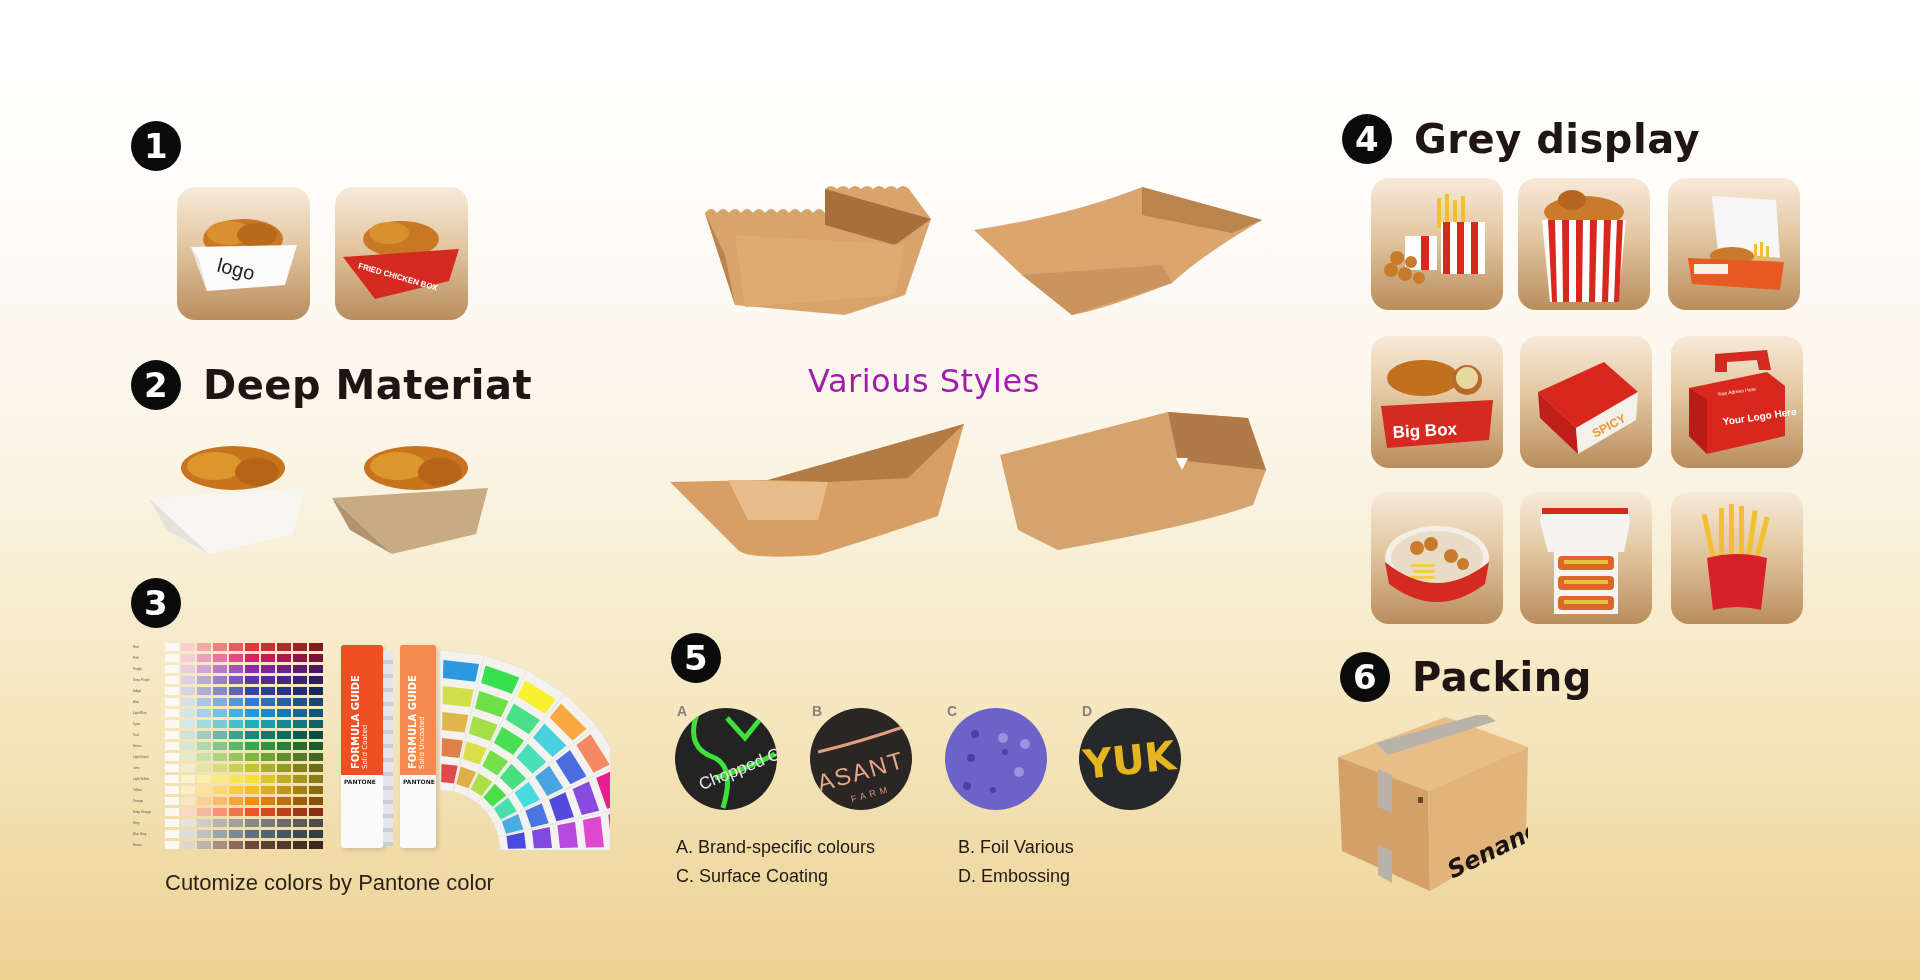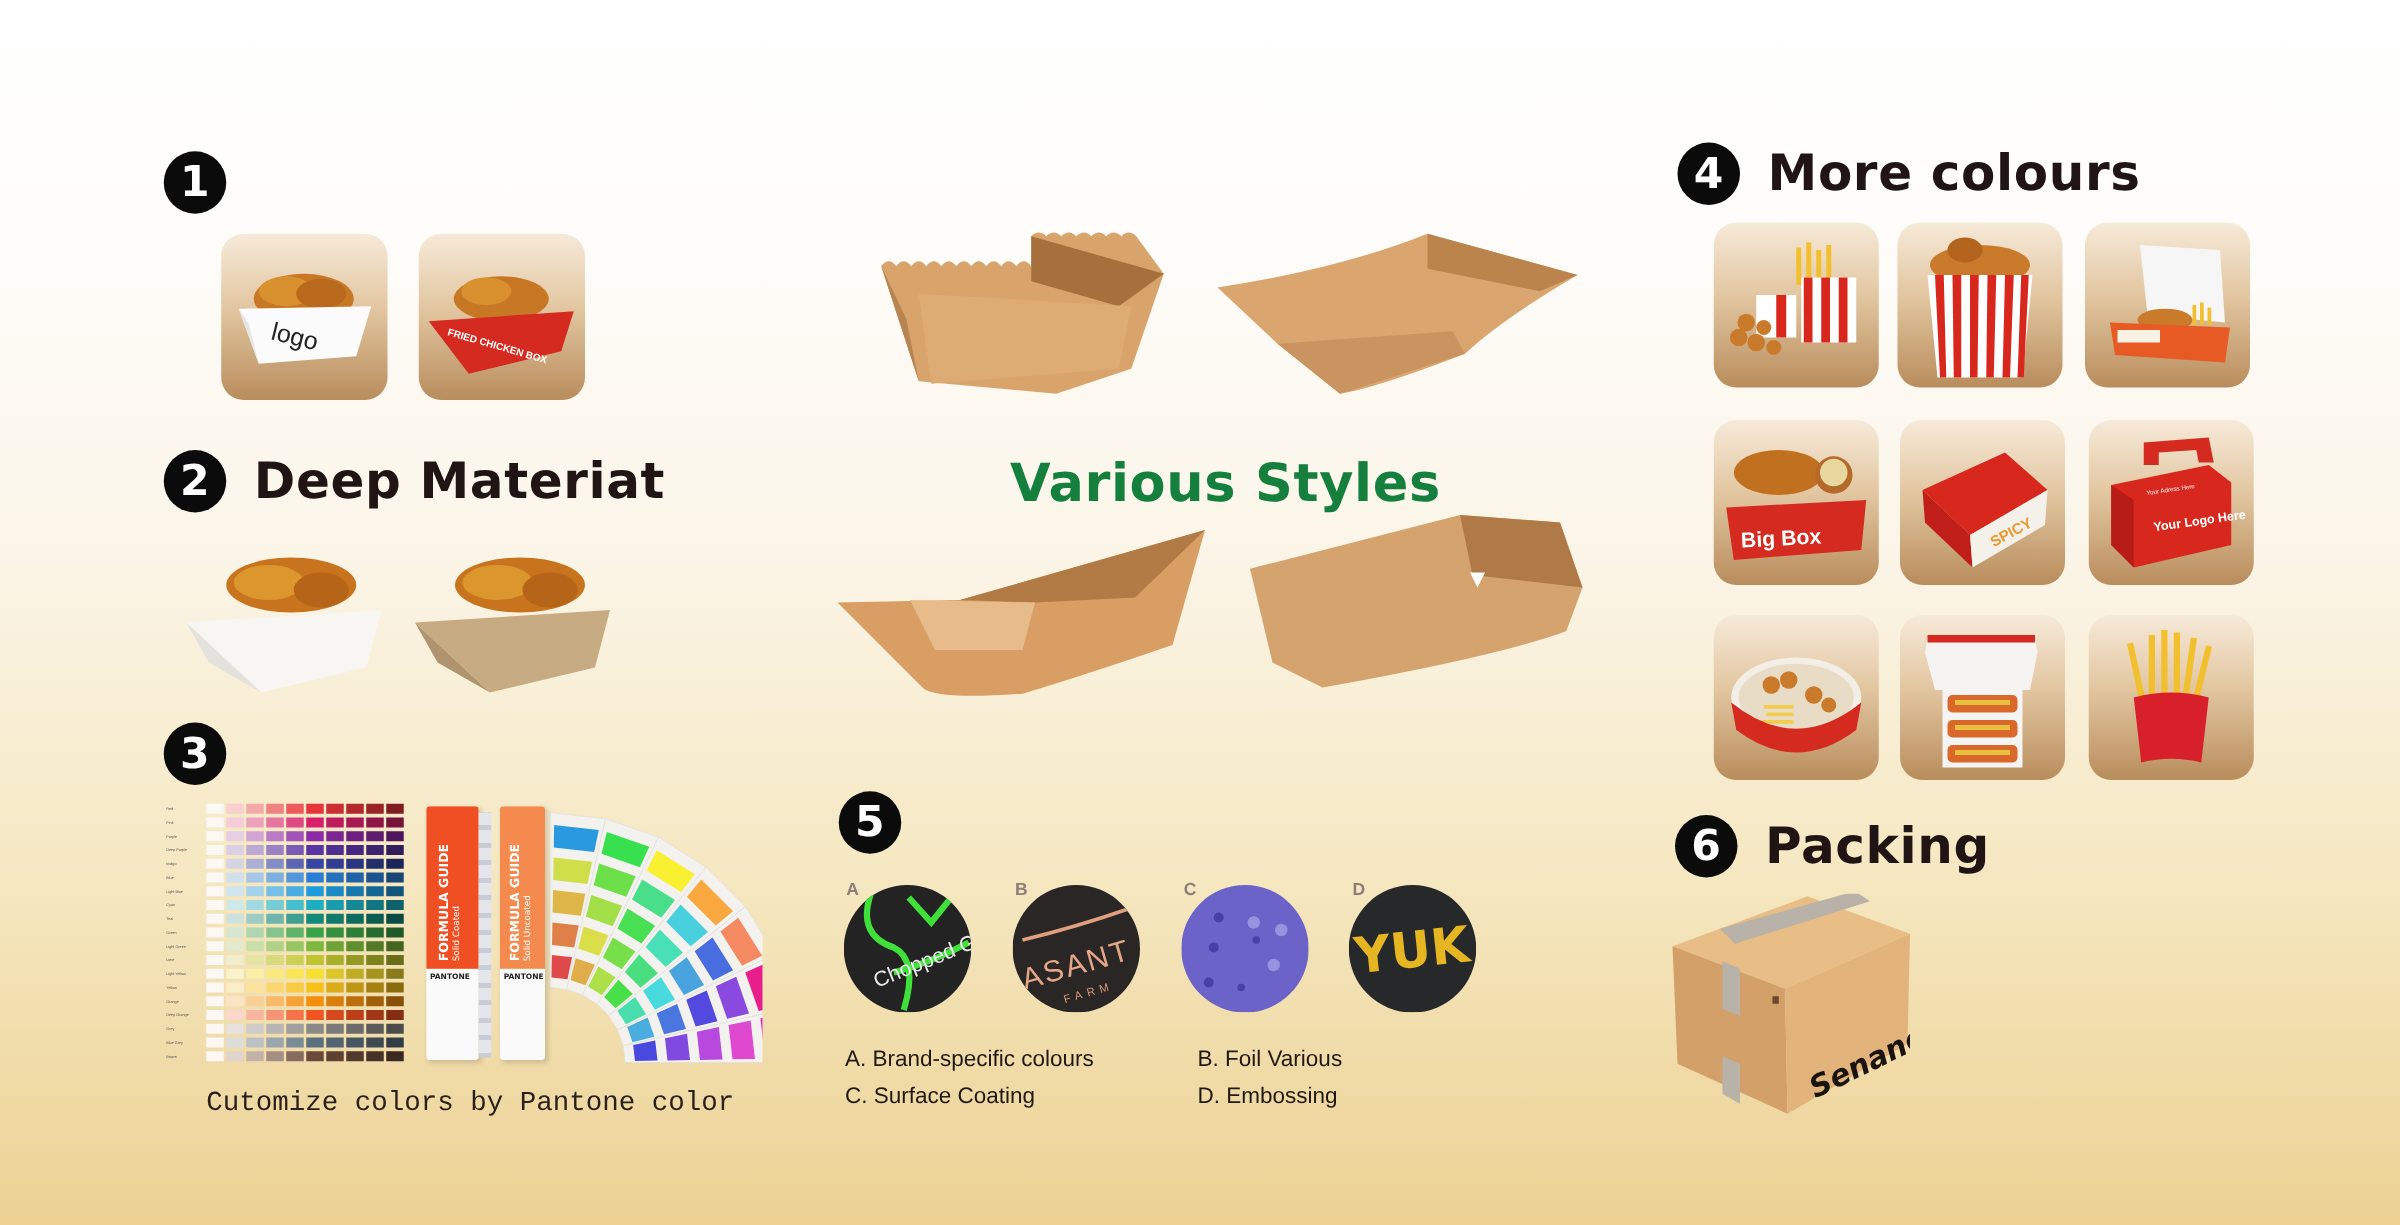--- a/index.html
+++ b/index.html
@@ -32,21 +32,21 @@
   .tile {
     position: absolute;
     border-radius: 18px;
     background: linear-gradient(180deg, #f7ead9 0%, #e2c6a0 45%, #b98d5d 100%);
     overflow: hidden;
   }
   .tile svg { width: 100%; height: 100%; display: block; }
   .center-title {
     position: absolute;
     font-family: "DejaVu Sans", sans-serif;
-    font-weight: bold; font-size: 42px; color: #15803d;
+    font-weight: normal; font-size: 32px; color: #a21caf;
     letter-spacing: 0.5px;
   }
   .caption {
     position: absolute;
     font-family: "Liberation Sans", sans-serif;
     font-size: 22px; color: #2a1f1a;
   }
   .treat-label {
     position: absolute;
     font-family: "Liberation Sans", sans-serif;
@@ -407,21 +407,21 @@
         <div style="font-size:10px; font-weight:bold;">FORMULA GUIDE</div>
         <div style="font-size:7px;">Solid Uncoated</div>
       </div>
     </div>
     <div style="height:73px; background:#fafafa; padding:3px;">
       <div style="font-size:6px; font-weight:bold; color:#222;">PANTONE</div>
     </div>
   </div>
 </div>
 
-<div class="caption" style="left:165px; top:870px;font-family:Liberation Mono, monospace;">Cutomize colors by Pantone color</div>
+<div class="caption" style="left:165px; top:870px;">Cutomize colors by Pantone color</div>
 
 <div class="abs" style="left:695px; top:185px; width:240px; height:135px;">
   <svg viewBox="0 0 240 135" width="240" height="135">
     <path d="M10,28 q6,-8 12,0 q6,-8 12,0 q6,-8 12,0 q6,-8 12,0 q6,-8 12,0 q6,-8 12,0 q6,-8 12,0 q6,-8 12,0 q6,-8 12,0 q6,-8 12,0 L130,4 q6,-6 12,0 q6,-6 12,0 q6,-6 12,0 q6,-6 12,0 q6,-6 12,0 q6,-6 12,0 q6,-6 12,0 L236,34 L210,110 L150,130 L40,120 Z" fill="#d9a46c"></path>
     <polygon points="130,4 236,34 200,60 130,40" fill="#a5703c"></polygon>
     <polygon points="10,28 40,120 30,70" fill="#b88452"></polygon>
     <polygon points="40,50 210,60 200,110 50,122" fill="#ddab74"></polygon>
   </svg>
 </div>
 <div class="abs" style="left:972px; top:185px; width:292px; height:135px;">
@@ -442,21 +442,21 @@
 <div class="abs" style="left:998px; top:410px; width:270px; height:148px;">
   <svg viewBox="0 0 270 148" width="270" height="148">
     <path d="M2,45 L170,2 L250,8 L268,60 L255,95 Q200,115 60,140 L20,120 Z" fill="#d5a36e"></path>
     <path d="M170,2 L250,8 L268,60 L180,50 Z" fill="#b07a48"></path>
     <polygon points="178,48 190,48 184,60" fill="#ffffff"></polygon>
   </svg>
 </div>
 
 <div class="section-title" style="left:1342px; top:114px;">
   <span class="num-badge">4</span>
-  <span>More colours</span>
+  <span>Grey display</span>
 </div>
 
 <div class="tile" style="left:1371px; top:178px; width:132px; height:132px;">
   <svg viewBox="0 0 132 132">
     <g fill="#f2c02e">
         <rect x="66" y="20" width="4" height="30"></rect>
         <rect x="74" y="16" width="4" height="32"></rect>
         <rect x="82" y="22" width="4" height="28"></rect>
         <rect x="90" y="18" width="4" height="30"></rect>
       </g>

